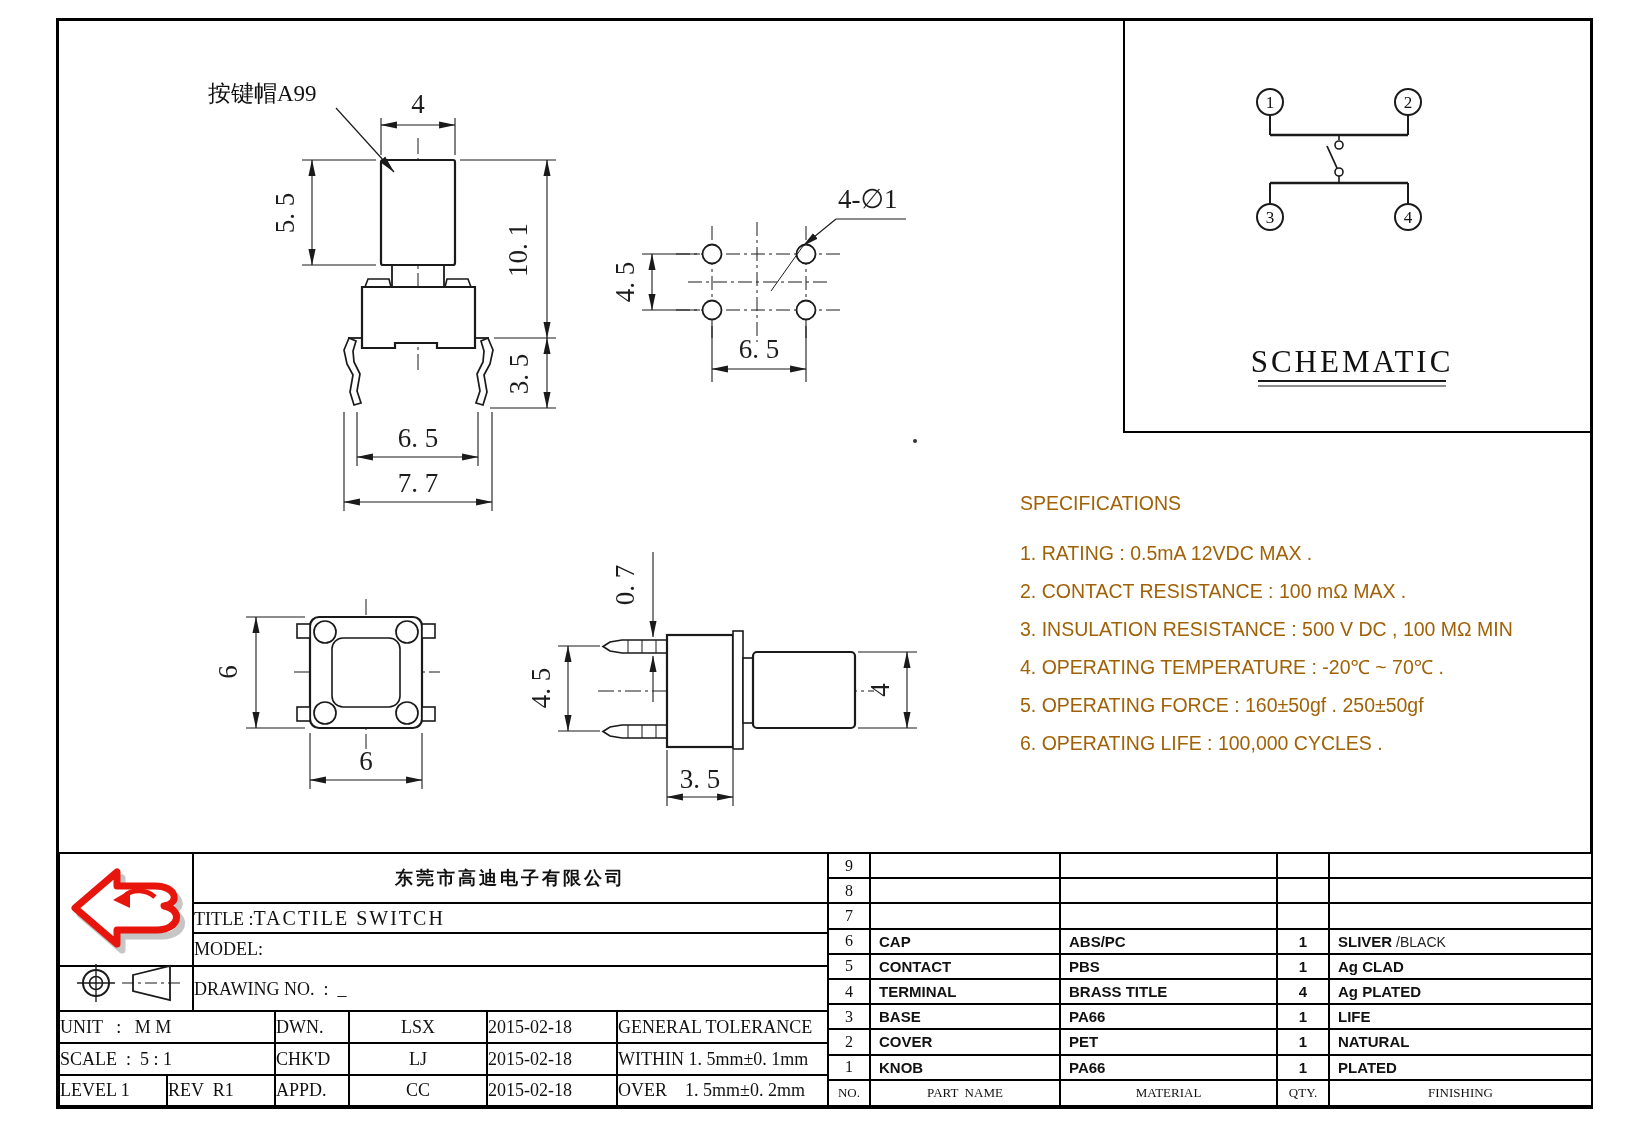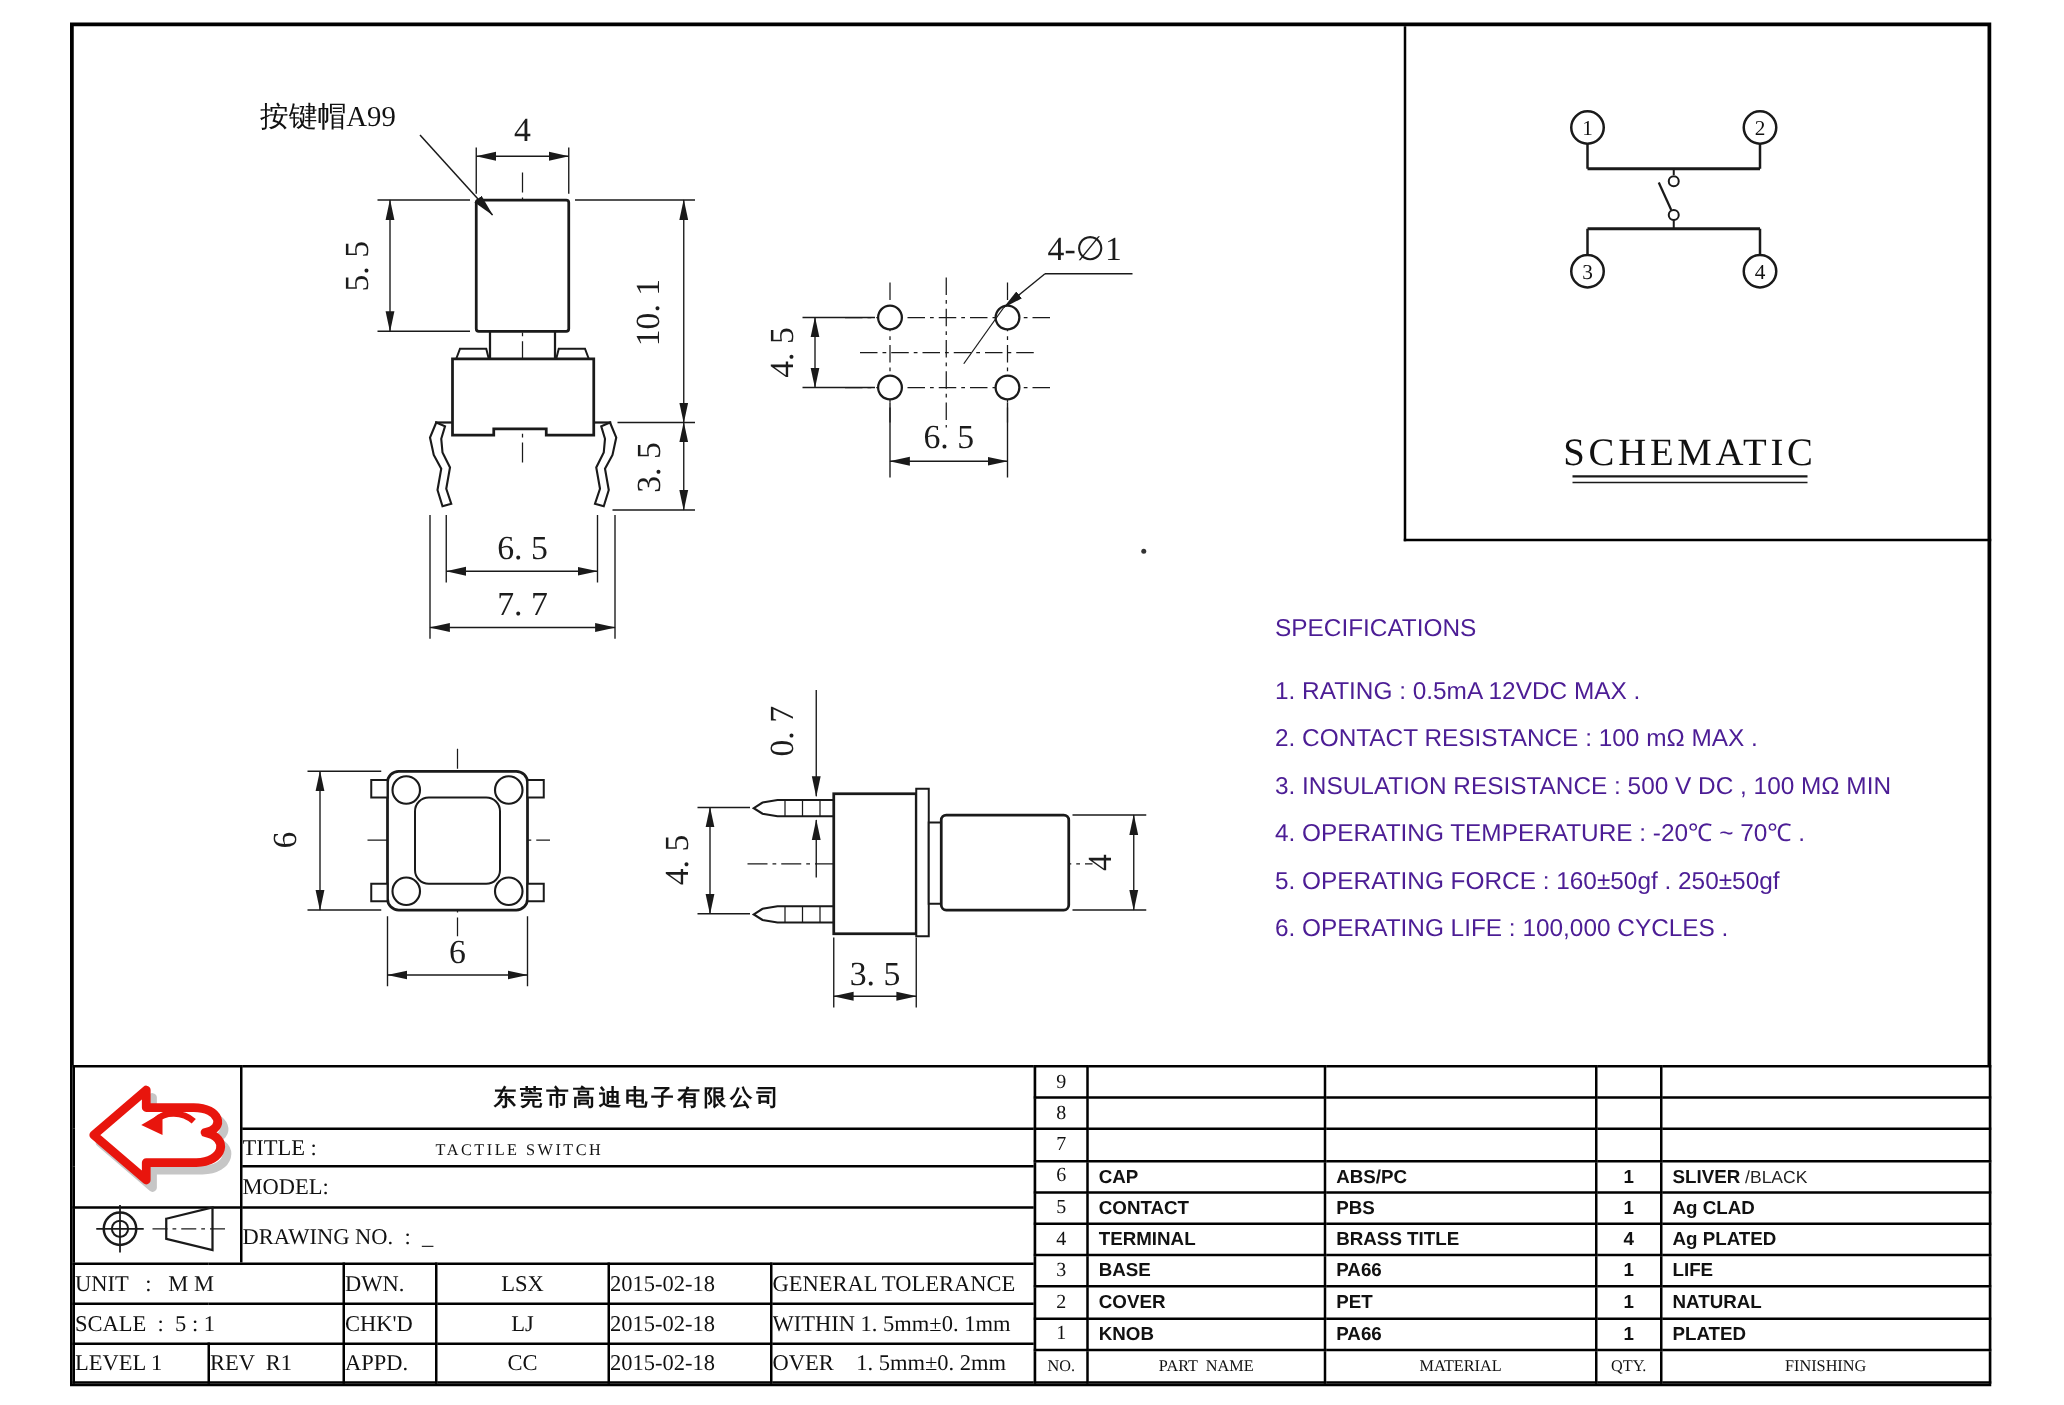--- a/index.html
+++ b/index.html
@@ -7,36 +7,36 @@
          font-family:"Liberation Serif",serif;color:#111;}
   .frame{position:absolute;left:56px;top:18px;width:1537px;height:1091px;
          border:3px solid #000;box-sizing:border-box;background:transparent;}
   .schem-box{position:absolute;left:1123px;top:21px;width:470px;height:412px;
          border-left:2px solid #000;border-bottom:2px solid #000;box-sizing:border-box;}
   svg.draw{position:absolute;left:0;top:0;z-index:5;pointer-events:none;}
   .dtxt{font-family:"Liberation Serif",serif;font-size:27px;fill:#1c1c1c;}
   .ltxt{font-family:"Liberation Serif",serif;font-size:23px;fill:#111;}
   .stitle{font-family:"Liberation Serif",serif;font-size:31px;fill:#111;letter-spacing:3px;}
   .specs{position:absolute;left:1020px;top:492px;z-index:2;
-         font-family:"Liberation Sans",sans-serif;font-size:19.5px;color:#4c1d95;white-space:nowrap;}
+         font-family:"Liberation Sans",sans-serif;font-size:19.5px;color:#a16207;white-space:nowrap;}
   .specs .t{margin-bottom:19px;}
   .specs .i{height:38px;line-height:38px;}
   table.tb{position:absolute;z-index:1;border-collapse:collapse;table-layout:fixed;background:#fff;}
   table.tb td{border:2px solid #000;padding:0;overflow:hidden;white-space:pre;
               font-family:"Liberation Serif",serif;font-size:18px;color:#111;vertical-align:middle;}
   .tb-lt{left:58px;top:852px;width:769px;height:160px;}
   .tb-lb{left:58px;top:1010px;width:769px;height:97px;}
   .tb-pt{left:827px;top:852px;width:764px;height:255px;}
   td.company{font-family:"Liberation Sans",sans-serif;font-weight:bold;font-size:30px;
              text-align:center;letter-spacing:3px;}
   td.lbl{padding-left:12px;font-size:19px;}
   td.ctr{text-align:left;}
   td.name{font-family:"Liberation Sans",sans-serif;font-size:20px;text-align:center;}
   td.tol{padding-left:10px;font-size:16.5px;}
-  .tval{display:inline-block;margin-left:95px;letter-spacing:2px;font-size:13px;}
+  .tval{display:inline-block;letter-spacing:2px;font-size:20px;}
   .tb-pt td.no{text-align:center;font-size:16px;}
   .tb-pt td.b{font-family:"Liberation Sans",sans-serif;font-weight:bold;font-size:15px;padding-left:8px;}
   .tb-pt td.q{font-family:"Liberation Sans",sans-serif;font-weight:bold;font-size:15px;text-align:center;}
   .tb-pt td.hd{text-align:center;font-size:13px;}
   .f2{font-weight:400;font-family:"Liberation Sans",sans-serif;font-size:14px;color:#222;}
 </style>
 </head>
 <body>
 
 <div class="sheet">

